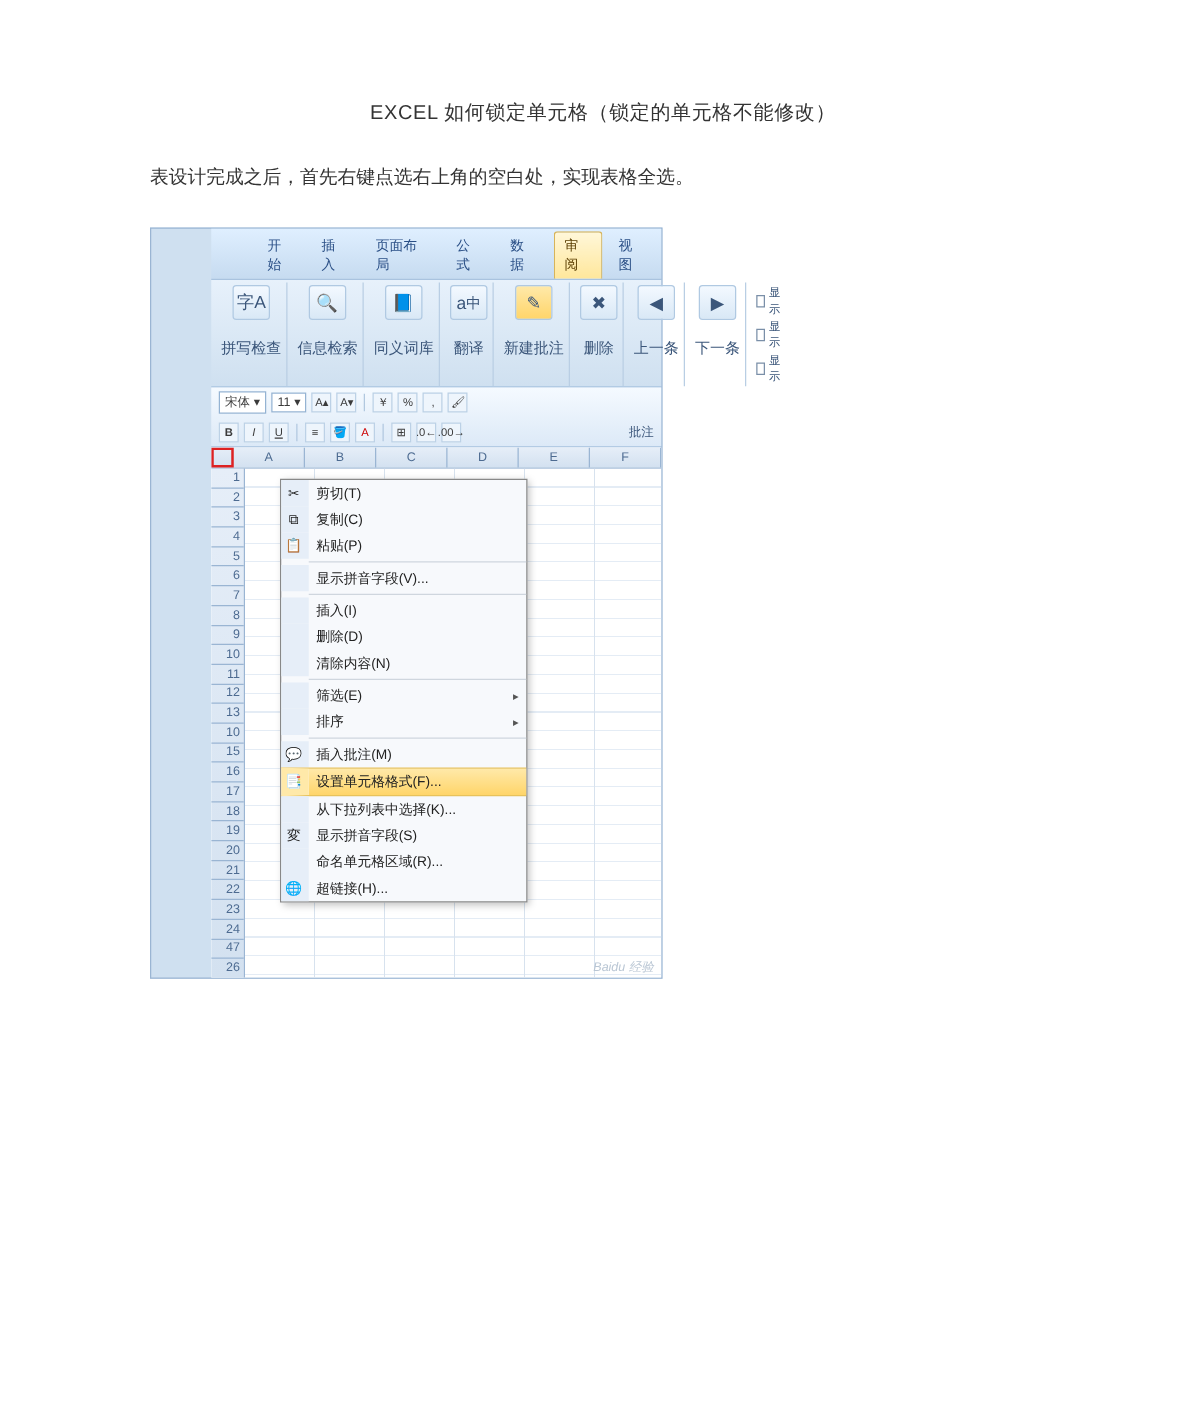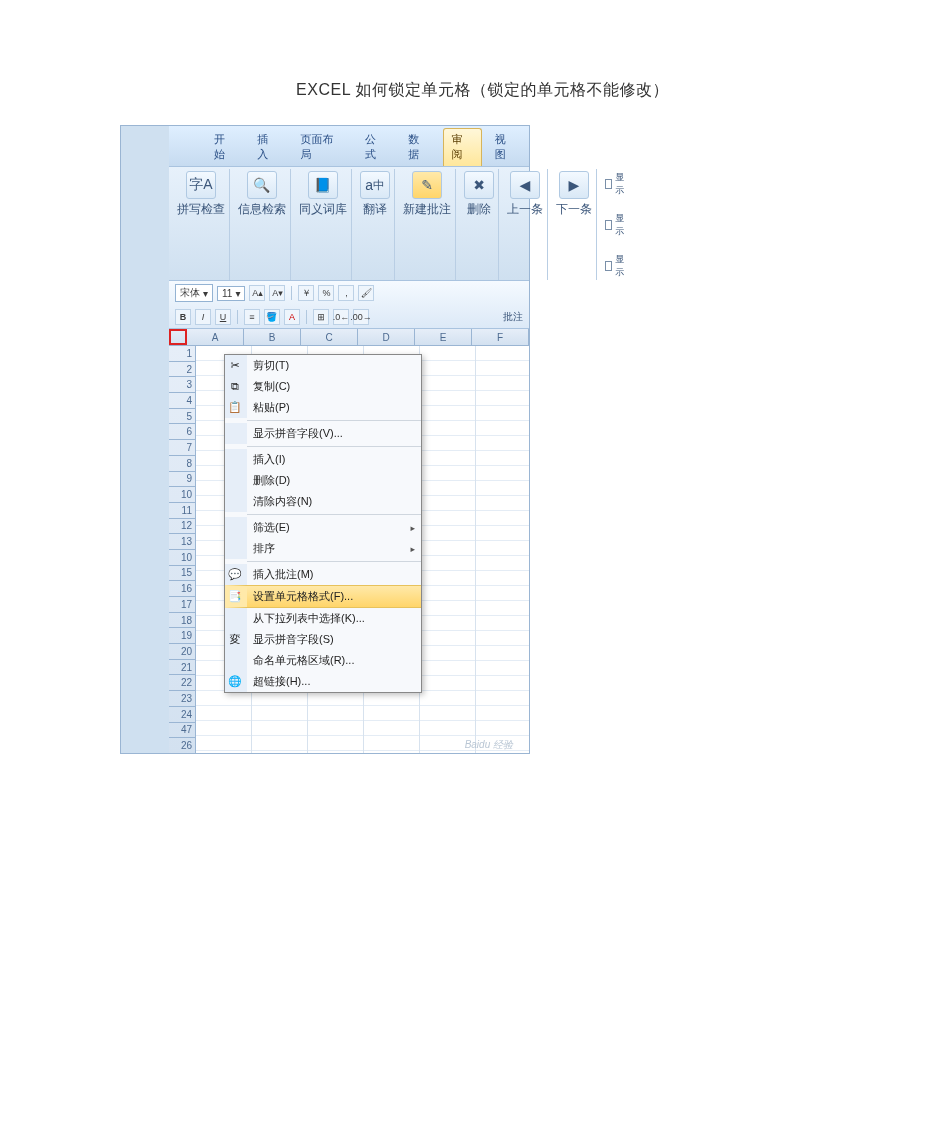--- a/index.html
+++ b/index.html
@@ -74,26 +74,26 @@
     border-right: 1px solid #b9cee4;
     font-size: 10px;
     color: #3b567a;
   }
   .rgroup:last-child { border-right: none; }
   .rgroup .big {
     width: 28px; height: 26px;
     background: linear-gradient(#f3f9ff,#d9e8f6);
     border: 1px solid #b0c9e2;
     border-radius: 3px;
-    margin-bottom: 2px;
+    margin-bottom: 14px;
     display:flex;align-items:center;justify-content:center;
     font-size:14px;
   }
   .rgroup .lbl { font-size: 12px; white-space: nowrap; }
-  .rgroup .stack { display:flex; flex-direction:column; gap:15px; font-size:9px; }
+  .rgroup .stack { display:flex; flex-direction:column; gap:1px; font-size:9px; }
   .rgroup .stack .row { display:flex; align-items:center; gap:3px; }
   .chk { width:8px;height:8px;border:1px solid #7a8fa8;display:inline-block;background:#fff;}
 
   .fmt-bar {
     display:flex; align-items:center; gap:4px;
     background: linear-gradient(#f5faff,#dce9f7);
     border-bottom:1px solid #a9c3df;
     padding:3px 6px;
     flex-wrap:wrap;
     font-size:10px;
@@ -170,29 +170,30 @@
   .ctx-menu .mi.sub::after{
     content:"▸"; margin-left:auto; font-size:9px; color:#555;
   }
   .ctx-menu .mi.hl {
     background:linear-gradient(#ffe9a9,#ffd56a);
     border-left-color:#ffe9a9;
     border-top:1px solid #e7c25c;border-bottom:1px solid #e7c25c;
   }
 
   .watermark {
-    position:absolute; right:16px; bottom:2px; font-size:10px; color:#b9c6d4; font-style:italic;
+    position:absolute; right:6px; bottom:2px; font-size:10px; color:#b9c6d4; font-style:italic;
   }
 </style>
 </head>
 <body>
 <div class="page">
 
   <div class="title">EXCEL 如何锁定单元格（锁定的单元格不能修改）</div>
 
+  <div class="para">表设计完成之后，首先右键点选右上角的空白处，实现表格全选。</div>
 
   <div class="shot">
 
     <div class="ribbon-tabs">
       <span class="rtab">开始</span>
       <span class="rtab">插入</span>
       <span class="rtab">页面布局</span>
       <span class="rtab">公式</span>
       <span class="rtab">数据</span>
       <span class="rtab active">审阅</span>

